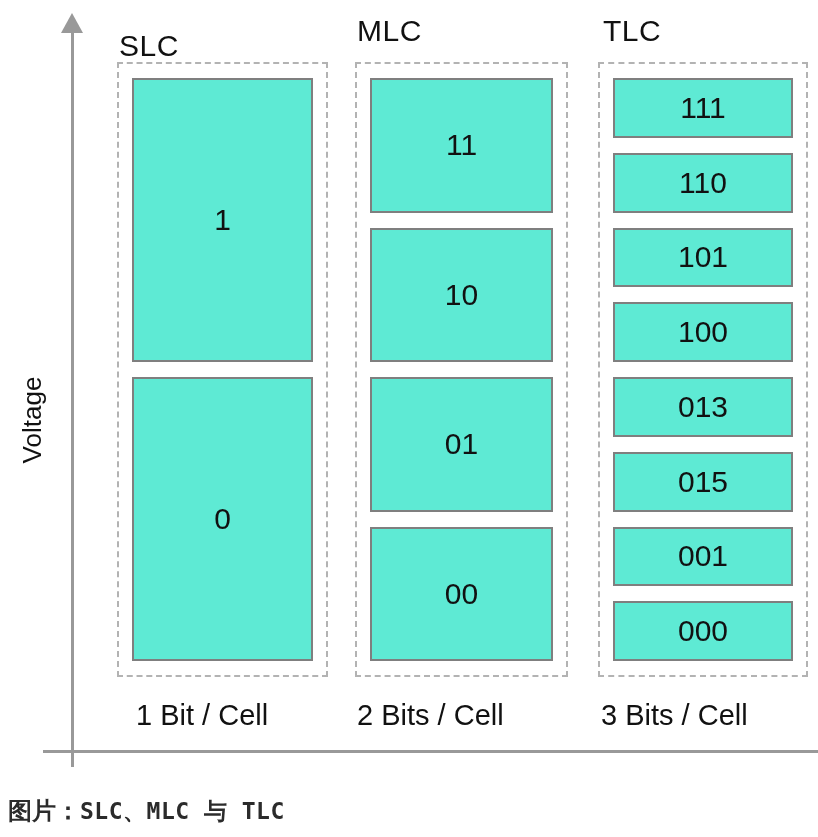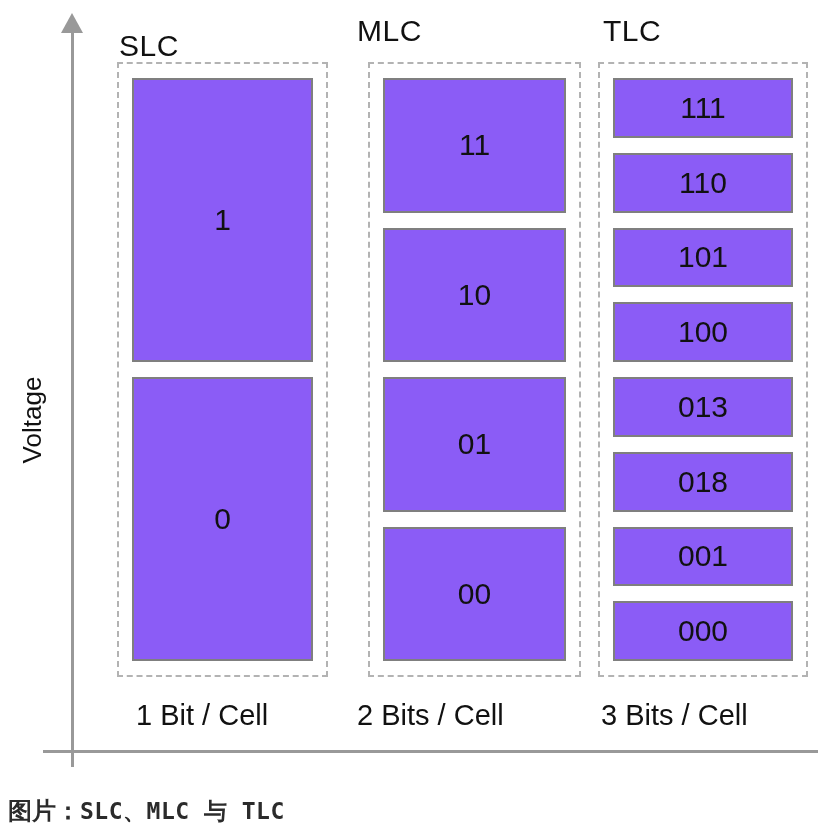--- a/index.html
+++ b/index.html
@@ -68,27 +68,27 @@
     top: 62px;
     height: 615px;
     border: 2px dashed #b3b3b3;
     background: #ffffff;
     display: flex;
     flex-direction: column;
     gap: 15px;
     padding: 14px 13px;
   }
   .col-slc { left: 117px; width: 211px; }
-  .col-mlc { left: 368px; width: 213px; }
+  .col-mlc { left: 355px; width: 213px; }
   .col-tlc { left: 598px; width: 210px; }
 
   .cell {
     flex: 1 1 0;
     border: 2px solid #7f7f7f;
-    background: #8b5cf6;
+    background: #5eead4;
     display: flex;
     align-items: center;
     justify-content: center;
     font-size: 30px;
     color: #111111;
     text-align: center;
   }
 
   
   .col-caption {
@@ -143,21 +143,21 @@
     <div class="cell">01</div>
     <div class="cell">00</div>
   </div>
 
   <div class="col col-tlc">
     <div class="cell">111</div>
     <div class="cell">110</div>
     <div class="cell">101</div>
     <div class="cell">100</div>
     <div class="cell">013</div>
-    <div class="cell">018</div>
+    <div class="cell">015</div>
     <div class="cell">001</div>
     <div class="cell">000</div>
   </div>
 
   <div class="col-caption caption-slc">1 Bit / Cell</div>
   <div class="col-caption caption-mlc">2 Bits / Cell</div>
   <div class="col-caption caption-tlc">3 Bits / Cell</div>
 
   <div class="figure-caption">
     <span>图片：</span><span class="latin">SLC、MLC 与 TLC</span>

